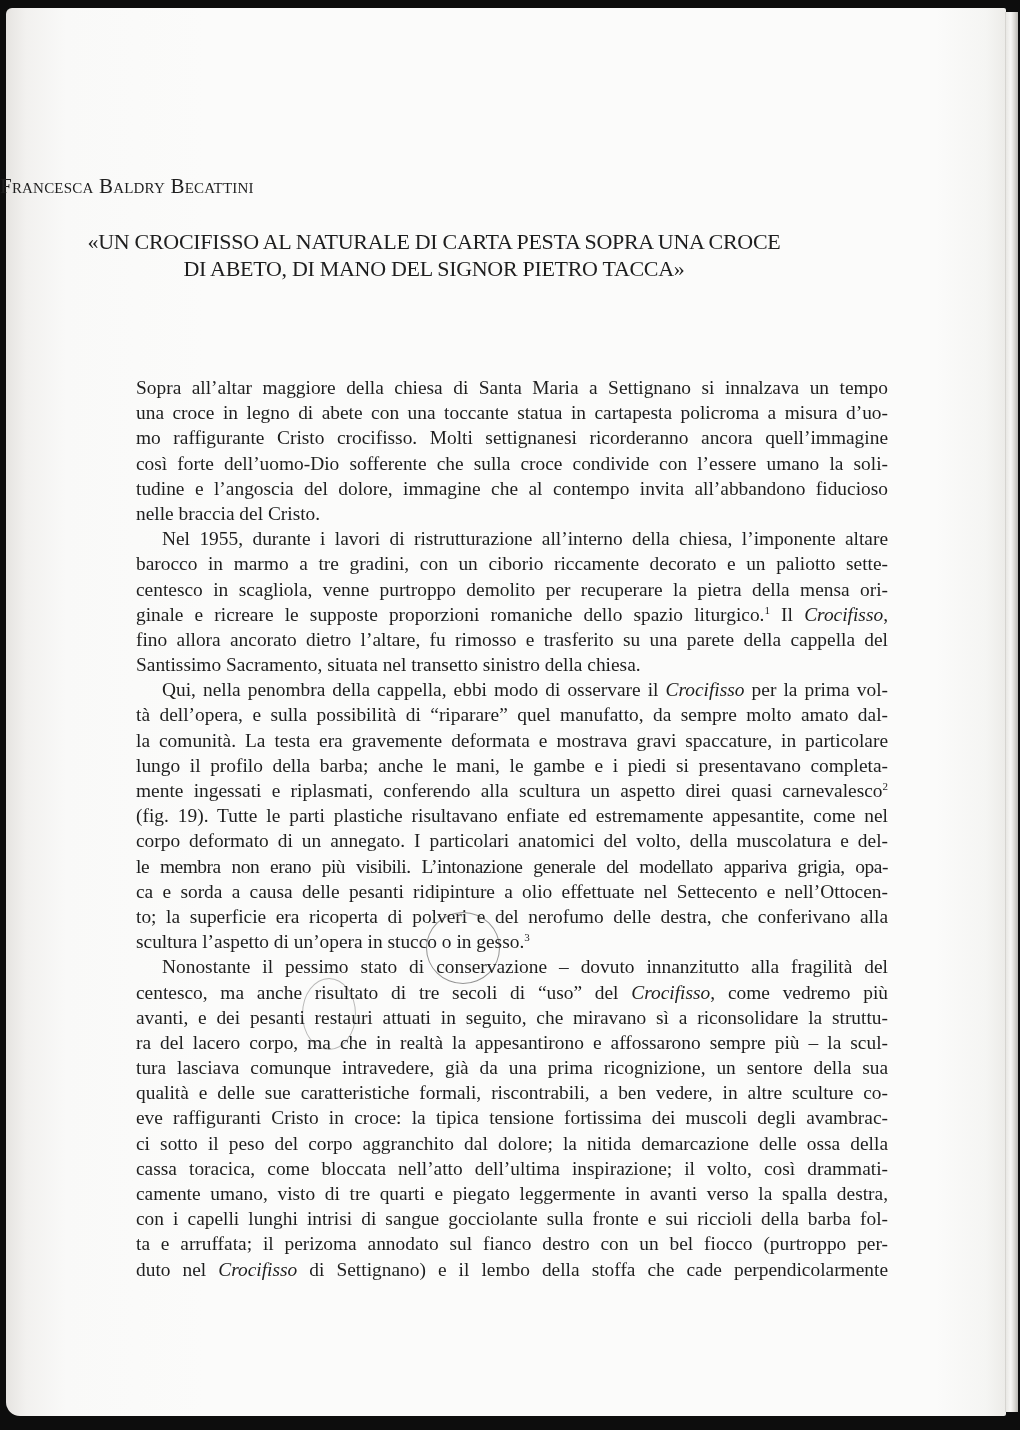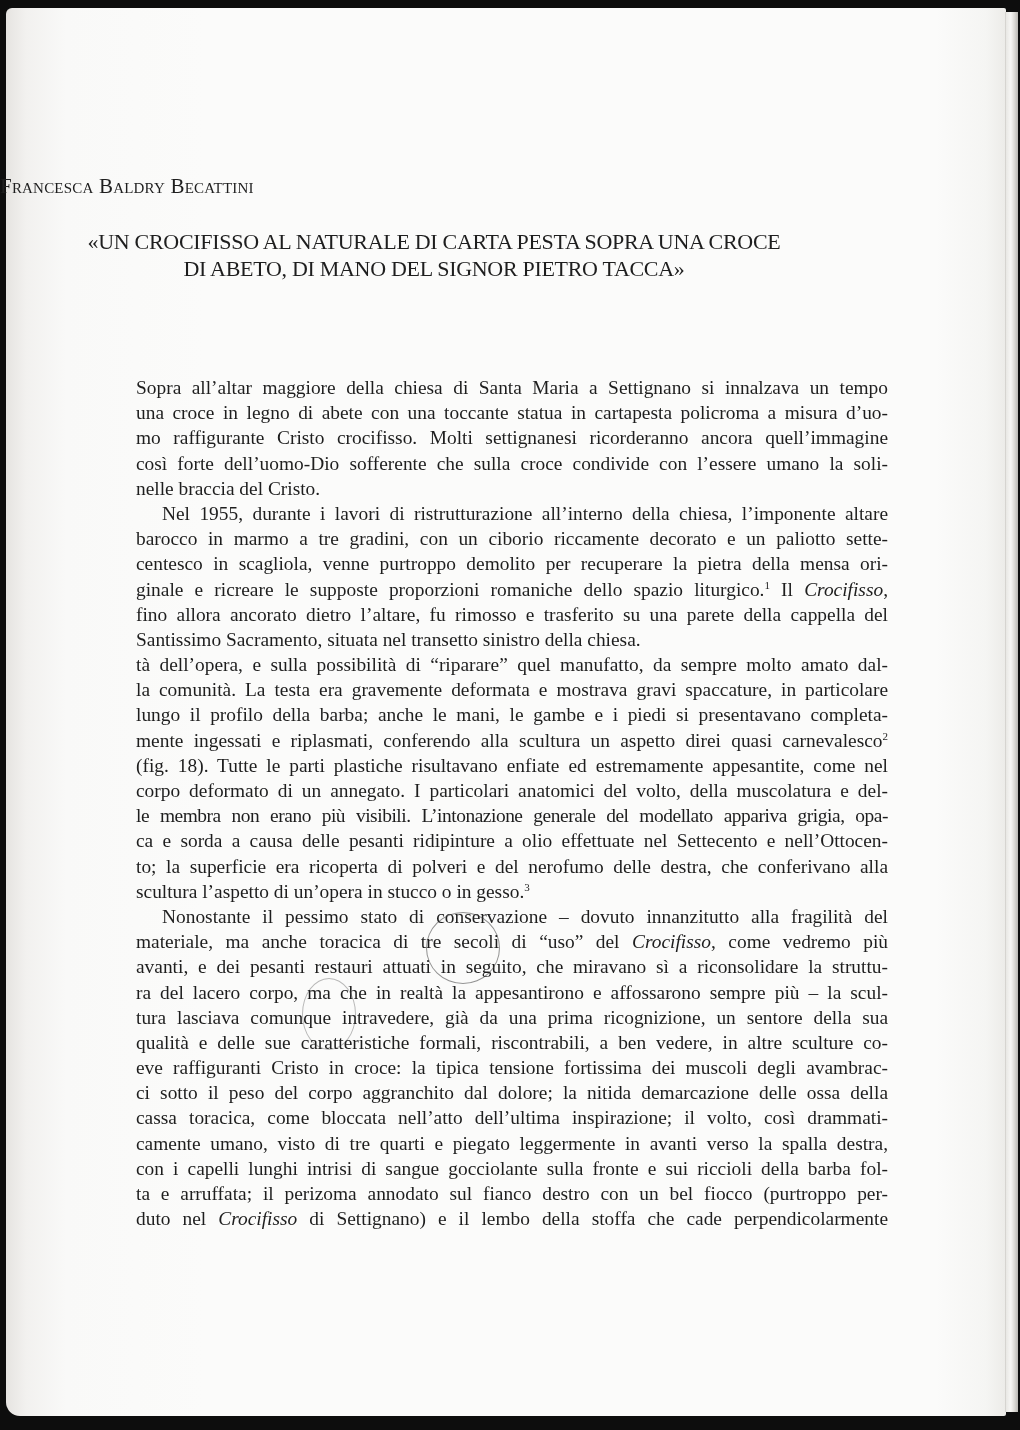--- a/index.html
+++ b/index.html
@@ -98,48 +98,50 @@
   <div>DI ABETO, DI MANO DEL SIGNOR PIETRO TACCA»</div>
 </div>
 
 <div class="body-text text">
 
   <div>
     <span class="line">Sopra all’altar maggiore della chiesa di Santa Maria a Settignano si innalzava un tempo</span>
     <span class="line">una croce in legno di abete con una toccante statua in cartapesta policroma a misura d’uo-</span>
     <span class="line">mo raffigurante Cristo crocifisso. Molti settignanesi ricorderanno ancora quell’immagine</span>
     <span class="line">così forte dell’uomo-Dio sofferente che sulla croce condivide con l’essere umano la soli-</span>
+    <span class="line">tudine e l’angoscia del dolore, immagine che al contempo invita all’abbandono fiducioso</span>
     <span class="line last">nelle braccia del Cristo.</span>
   </div>
 
   <div>
     <span class="line indent">Nel 1955, durante i lavori di ristrutturazione all’interno della chiesa, l’imponente altare</span>
     <span class="line">barocco in marmo a tre gradini, con un ciborio riccamente decorato e un paliotto sette-</span>
     <span class="line">centesco in scagliola, venne purtroppo demolito per recuperare la pietra della mensa ori-</span>
     <span class="line"><span>ginale e ricreare le supposte proporzioni romaniche dello spazio liturgico.</span><sup>1</sup><span> Il </span><span class="i">Crocifisso</span><span>,</span></span>
     <span class="line">fino allora ancorato dietro l’altare, fu rimosso e trasferito su una parete della cappella del</span>
     <span class="line last">Santissimo Sacramento, situata nel transetto sinistro della chiesa.</span>
   </div>
 
   <div>
+    <span class="line indent"><span>Qui, nella penombra della cappella, ebbi modo di osservare il </span><span class="i">Crocifisso</span><span> per la prima vol-</span></span>
     <span class="line">tà dell’opera, e sulla possibilità di “riparare” quel manufatto, da sempre molto amato dal-</span>
     <span class="line">la comunità. La testa era gravemente deformata e mostrava gravi spaccature, in particolare</span>
     <span class="line">lungo il profilo della barba; anche le mani, le gambe e i piedi si presentavano completa-</span>
     <span class="line"><span>mente ingessati e riplasmati, conferendo alla scultura un aspetto direi quasi carnevalesco</span><sup>2</sup></span>
-    <span class="line">(fig. 18). Tutte le parti plastiche risultavano enfiate ed estremamente appesantite, come nel</span>
+    <span class="line">(fig. 19). Tutte le parti plastiche risultavano enfiate ed estremamente appesantite, come nel</span>
     <span class="line">corpo deformato di un annegato. I particolari anatomici del volto, della muscolatura e del-</span>
     <span class="line" style="letter-spacing:-0.45px">le membra non erano più visibili. L’intonazione generale del modellato appariva grigia, opa-</span>
     <span class="line">ca e sorda a causa delle pesanti ridipinture a olio effettuate nel Settecento e nell’Ottocen-</span>
     <span class="line">to; la superficie era ricoperta di polveri e del nerofumo delle destra, che conferivano alla</span>
     <span class="line last"><span>scultura l’aspetto di un’opera in stucco o in gesso.</span><sup>3</sup></span>
   </div>
 
   <div>
     <span class="line indent">Nonostante il pessimo stato di conservazione – dovuto innanzitutto alla fragilità del</span>
-    <span class="line"><span>materiale, ma anche toracica di tre secoli di “uso” del </span><span class="i">Crocifisso</span><span>, come vedremo più</span></span>
+    <span class="line"><span>centesco, ma anche risultato di tre secoli di “uso” del </span><span class="i">Crocifisso</span><span>, come vedremo più</span></span>
     <span class="line">avanti, e dei pesanti restauri attuati in seguito, che miravano sì a riconsolidare la struttu-</span>
     <span class="line">ra del lacero corpo, ma che in realtà la appesantirono e affossarono sempre più – la scul-</span>
     <span class="line">tura lasciava comunque intravedere, già da una prima ricognizione, un sentore della sua</span>
     <span class="line">qualità e delle sue caratteristiche formali, riscontrabili, a ben vedere, in altre sculture co-</span>
     <span class="line">eve raffiguranti Cristo in croce: la tipica tensione fortissima dei muscoli degli avambrac-</span>
     <span class="line">ci sotto il peso del corpo aggranchito dal dolore; la nitida demarcazione delle ossa della</span>
     <span class="line">cassa toracica, come bloccata nell’atto dell’ultima inspirazione; il volto, così drammati-</span>
     <span class="line">camente umano, visto di tre quarti e piegato leggermente in avanti verso la spalla destra,</span>
     <span class="line">con i capelli lunghi intrisi di sangue gocciolante sulla fronte e sui riccioli della barba fol-</span>
     <span class="line">ta e arruffata; il perizoma annodato sul fianco destro con un bel fiocco (purtroppo per-</span>

